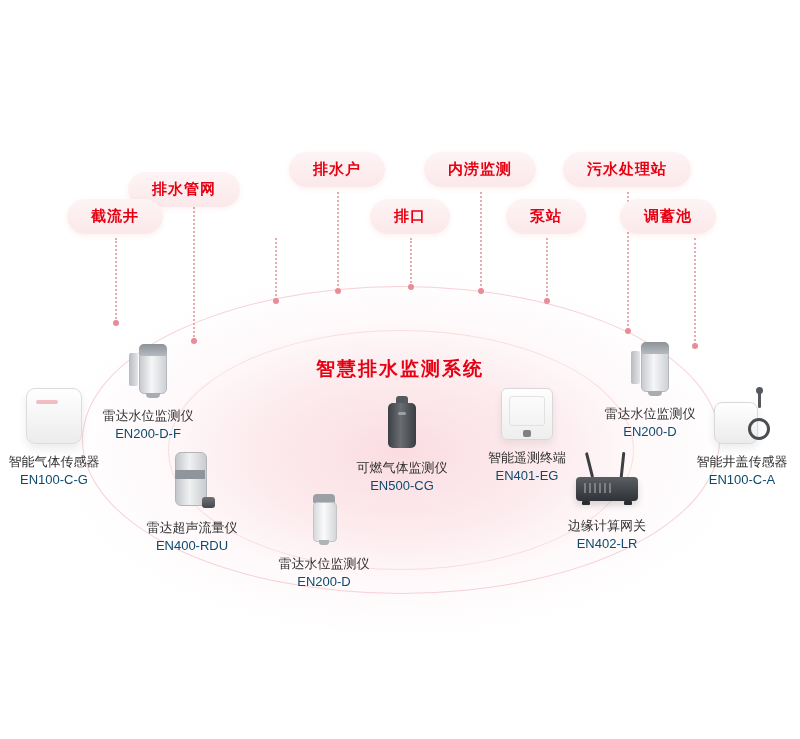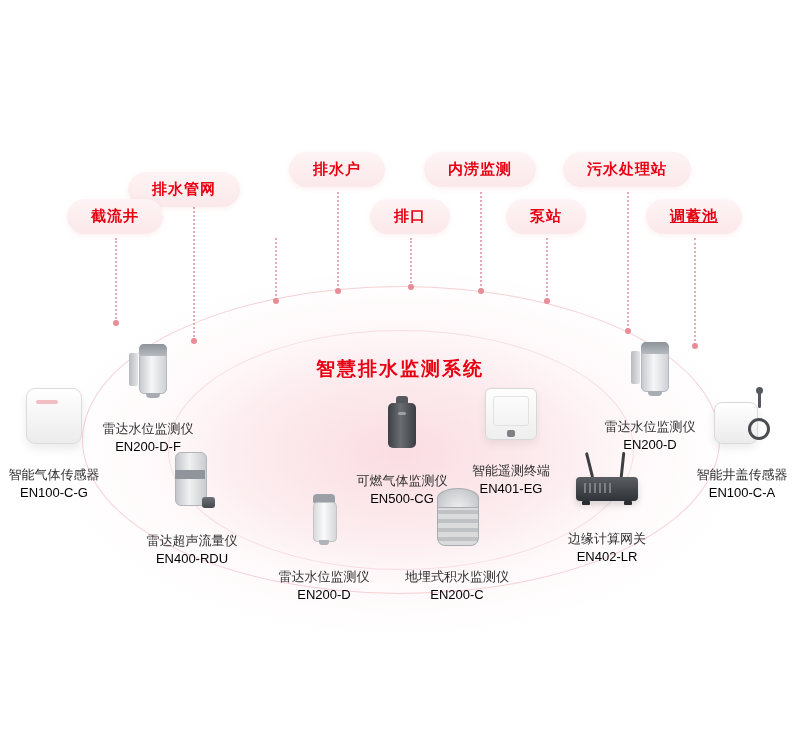--- a/index.html
+++ b/index.html
@@ -64,22 +64,22 @@
     color: #e60012; font-size: 19px; font-weight: bold;
     letter-spacing: 2px; white-space: nowrap; z-index: 2;
   }
 
   
   .device {
     position: absolute; transform: translateX(-50%);
     width: 150px; display: flex; flex-direction: column; align-items: center;
     z-index: 2; text-align: center;
   }
-  .dev-name { font-size: 13px; color: #2f2f2f; margin-top: 22px; line-height: 1.4; }
-  .dev-model { font-size: 13px; color: #000000; line-height: 1.4; }
+  .dev-name { font-size: 13px; color: #2f2f2f; margin-top: 9px; line-height: 1.4; }
+  .dev-model { font-size: 13px; color: #0c4a6e; line-height: 1.4; }
 
   .art { position: relative; }
 
   
   .art-radar { width: 44px; height: 56px; }
   .art-radar .mount { position: absolute; left: 3px; top: 11px; width: 9px; height: 33px;
     background: linear-gradient(90deg,#b7babf,#e4e6e9); border-radius: 2px; }
   .art-radar .body { position: absolute; left: 13px; top: 2px; width: 26px; height: 48px;
     background: linear-gradient(90deg,#c7cacf,#f5f6f7 45%,#ced1d5);
     border: 1px solid #b4b7bb; border-radius: 5px; }
@@ -219,21 +219,21 @@
       <div class="dot"></div>
     </div>
 
   <div class="pill" style="left:184px; top:152px;margin-top:20px;">排水管网</div>
   <div class="pill" style="left:337px; top:152px;">排水户</div>
   <div class="pill" style="left:480px; top:152px;text-align:center;">内涝监测</div>
   <div class="pill" style="left:627px; top:152px;">污水处理站</div>
   <div class="pill" style="left:115px; top:199px;">截流井</div>
   <div class="pill" style="left:546px; top:199px;">泵站</div>
   <div class="pill" style="left:410px; top:199px;">排口</div>
-  <div class="pill" style="left:694px; top:199px;text-decoration:underline;">调蓄池</div>
+  <div class="pill" style="left:668px; top:199px;">调蓄池</div>
 
   <div class="center-title">智慧排水监测系统</div>
 
   <div class="device" style="left:148px; top:342px;">
     <div class="art art-radar">
         <div class="mount"></div>
         <div class="body"></div>
         <div class="cap"></div>
         <div class="horn"></div>
       </div>
@@ -251,21 +251,21 @@
   <div class="device" style="left:402px; top:396px;align-items:center;">
     <div class="art art-gas">
         <div class="top"></div>
         <div class="body"></div>
         <div class="led"></div>
       </div>
     <div class="dev-name">可燃气体监测仪</div>
     <div class="dev-model">EN500-CG</div>
   </div>
 
-  <div class="device" style="left:511px; top:388px;">
+  <div class="device" style="left:527px; top:388px;">
     <div class="art art-panel"></div>
     <div class="dev-name">智能遥测终端</div>
     <div class="dev-model">EN401-EG</div>
   </div>
 
   <div class="device" style="left:650px; top:340px;">
     <div class="art art-radar">
         <div class="mount"></div>
         <div class="body"></div>
         <div class="cap"></div>
@@ -299,28 +299,20 @@
   <div class="device" style="left:324px; top:494px;">
     <div class="art art-small">
         <div class="cap"></div>
         <div class="body"></div>
         <div class="tail"></div>
       </div>
     <div class="dev-name">雷达水位监测仪</div>
     <div class="dev-model">EN200-D</div>
   </div>
 
-  <div class="device" style="left:457px; top:488px;">
-    <div class="art art-cylinder">
-        <div class="body"></div>
-        <div class="dome"></div>
-      </div>
-    <div class="dev-name">地埋式积水监测仪</div>
-    <div class="dev-model">EN200-C</div>
-  </div>
 
   <div class="device" style="left:607px; top:452px;">
     <div class="art art-gateway">
         <div class="ant1"></div>
         <div class="ant2"></div>
         <div class="body"></div>
         <div class="vents"></div>
         <div class="foot1"></div>
         <div class="foot2"></div>
       </div>

